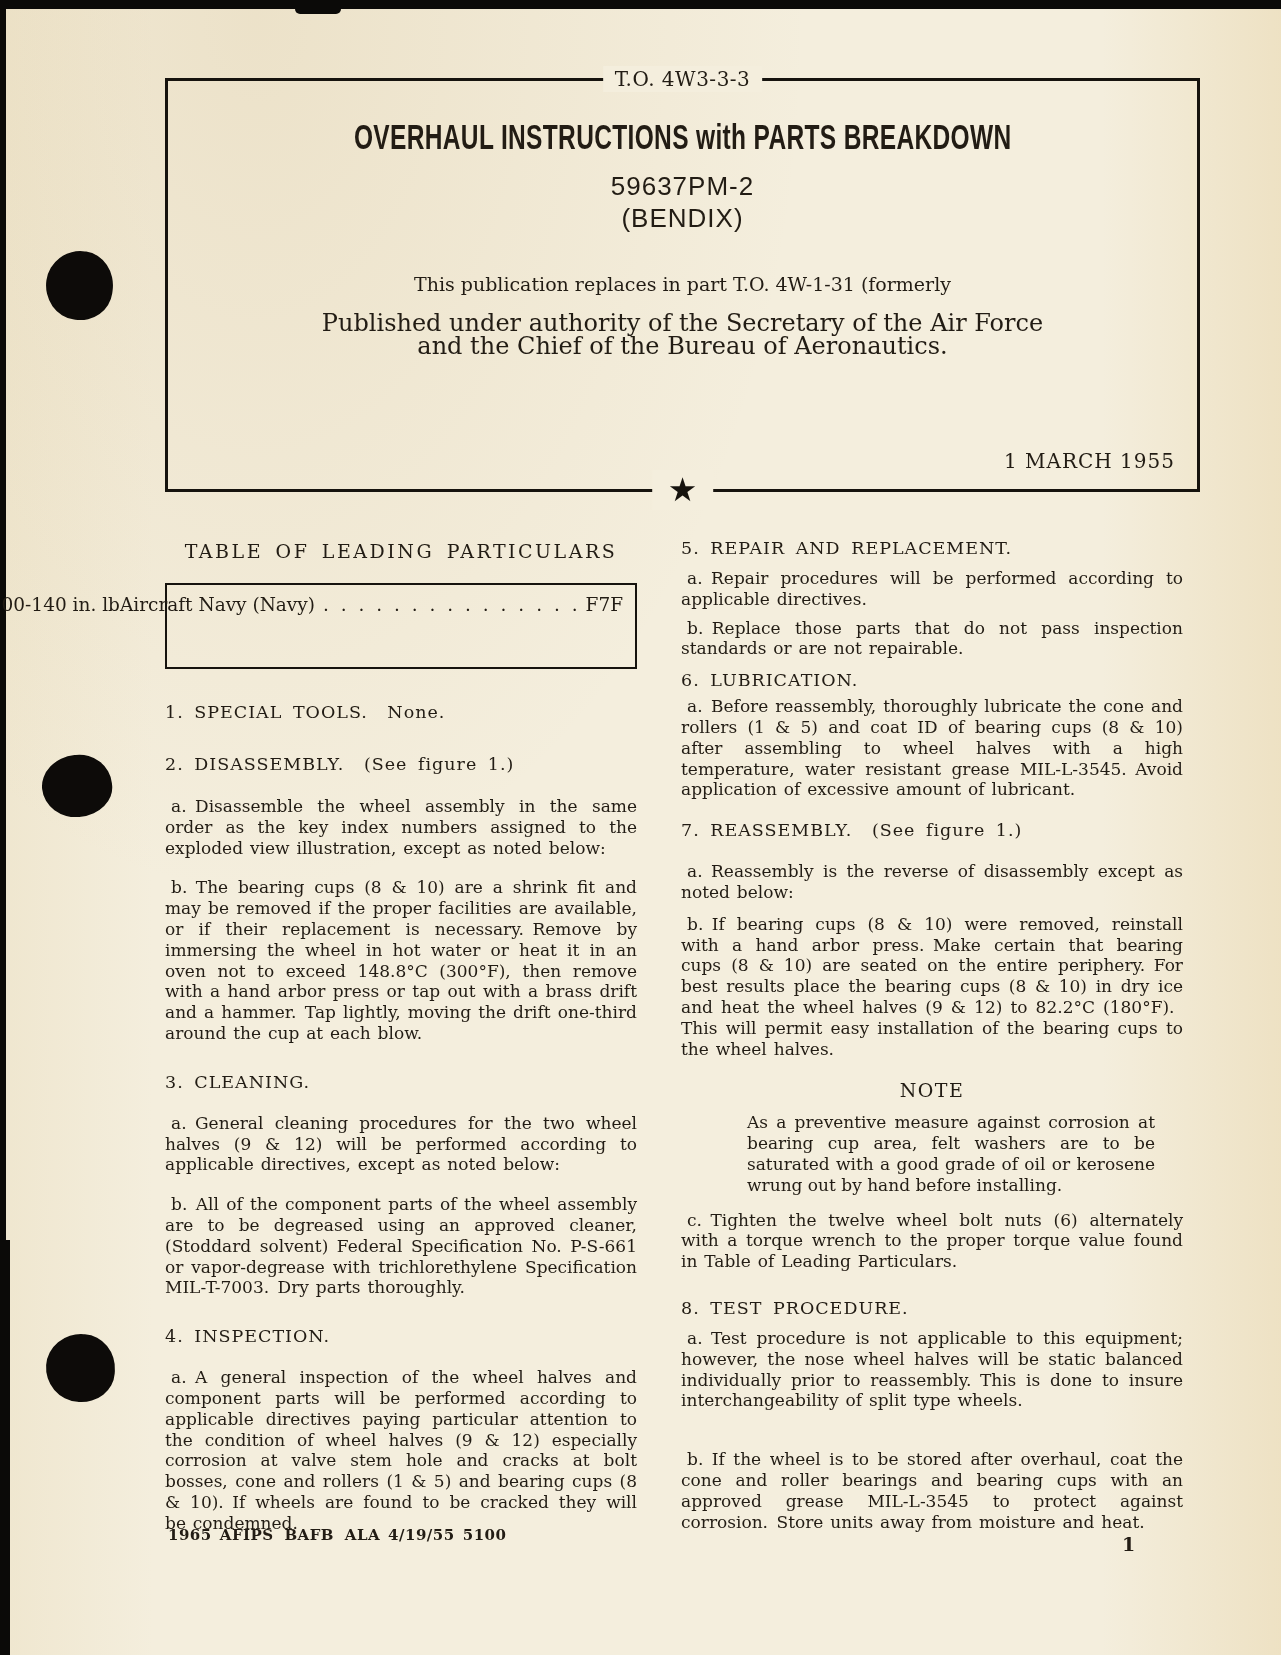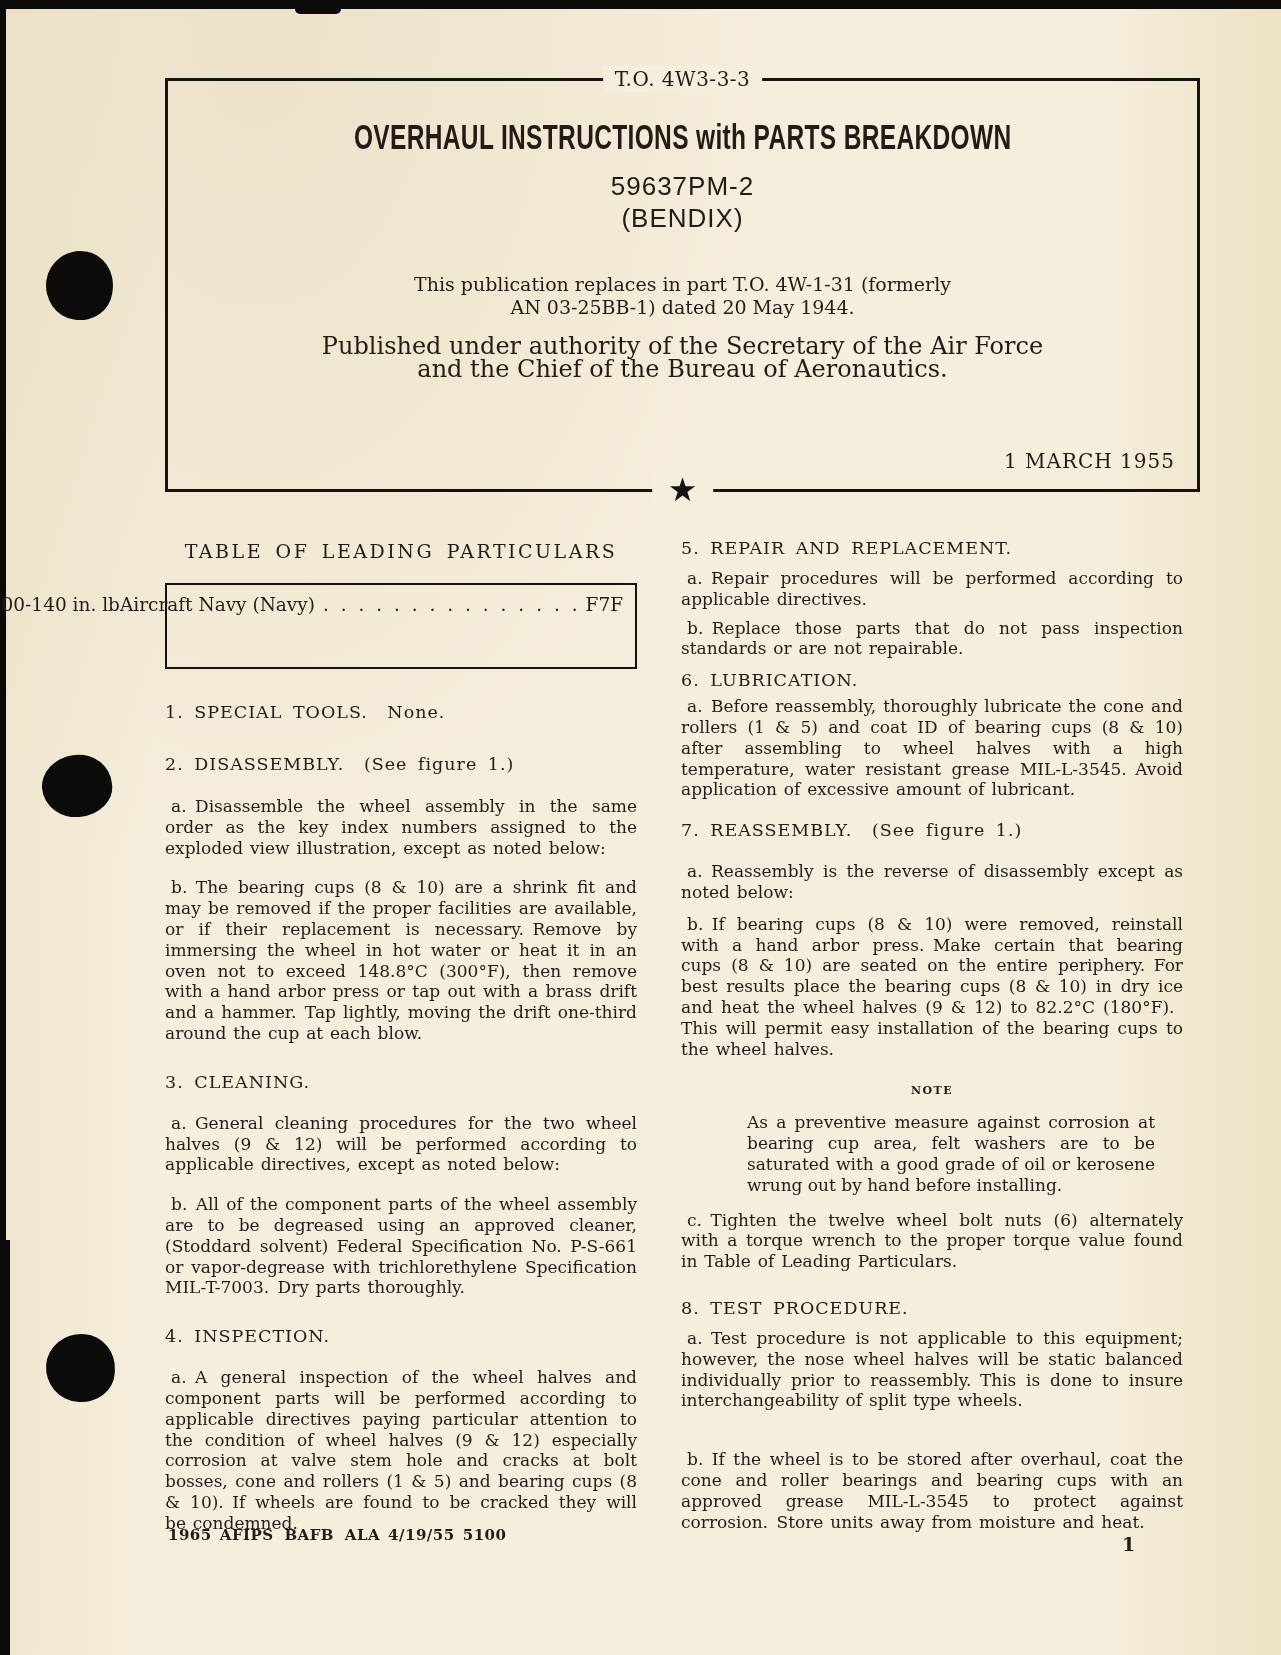--- a/index.html
+++ b/index.html
@@ -71,21 +71,21 @@
   .p{font-size:17px;line-height:20.8px;text-align:justify;text-indent:6px;word-spacing:1.5px;}
   .tlp-title{font-size:19px;line-height:21px;letter-spacing:2.5px;word-spacing:4px;text-align:center;}
   .tlp-box{
     margin-top:21px;border:2.5px solid #16130e;box-sizing:border-box;
     height:86px;padding:5px 12px 5px 12px;display:flex;flex-direction:row;justify-content:flex-end;
   }
   .tlp-row{display:flex;align-items:baseline;font-size:18.5px;line-height:30px;}
   .tlp-label{white-space:nowrap;}
   .tlp-leader{flex:1;overflow:hidden;white-space:nowrap;padding:0 8px;word-spacing:6px;}
   .tlp-value{white-space:nowrap;}
-  .note-title{font-size:11px;letter-spacing:1.5px;text-align:center;line-height:21px;font-weight:bold;}
+  .note-title{font-size:19px;letter-spacing:1.5px;text-align:center;line-height:21px;}
   .note-body{margin-left:66px;margin-right:28px;font-size:17px;line-height:20.8px;text-align:justify;}
 
   .footer{
     position:absolute;left:168px;top:1526px;
     font-size:15px;font-weight:700;letter-spacing:0.5px;word-spacing:5px;
   }
   .page-num{position:absolute;left:1122px;top:1533px;font-size:19px;font-weight:700;}
 </style>
 </head>
 <body>
@@ -101,21 +101,20 @@
 
   <div class="header-box">
     <div class="to-label">T.O. 4W3-3-3</div>
     <div class="title1-wrap">
       <span class="title1">OVERHAUL INSTRUCTIONS with PARTS BREAKDOWN</span>
     </div>
     <div class="part-number">59637PM-2</div>
     <div class="maker">(BENDIX)</div>
     <div class="replaces">
       <div>This publication replaces in part T.O. 4W-1-31 (formerly</div>
-      <div>AN 03-25BB-1) dated 20 May 1944.</div>
     </div>
     <div class="authority">
       <div>Published under authority of the Secretary of the Air Force</div>
       <div>and the Chief of the Bureau of Aeronautics.</div>
     </div>
     <div class="date">1 MARCH 1955</div>
     <div class="star">★</div>
   </div>
 
   <div class="col col-left">

